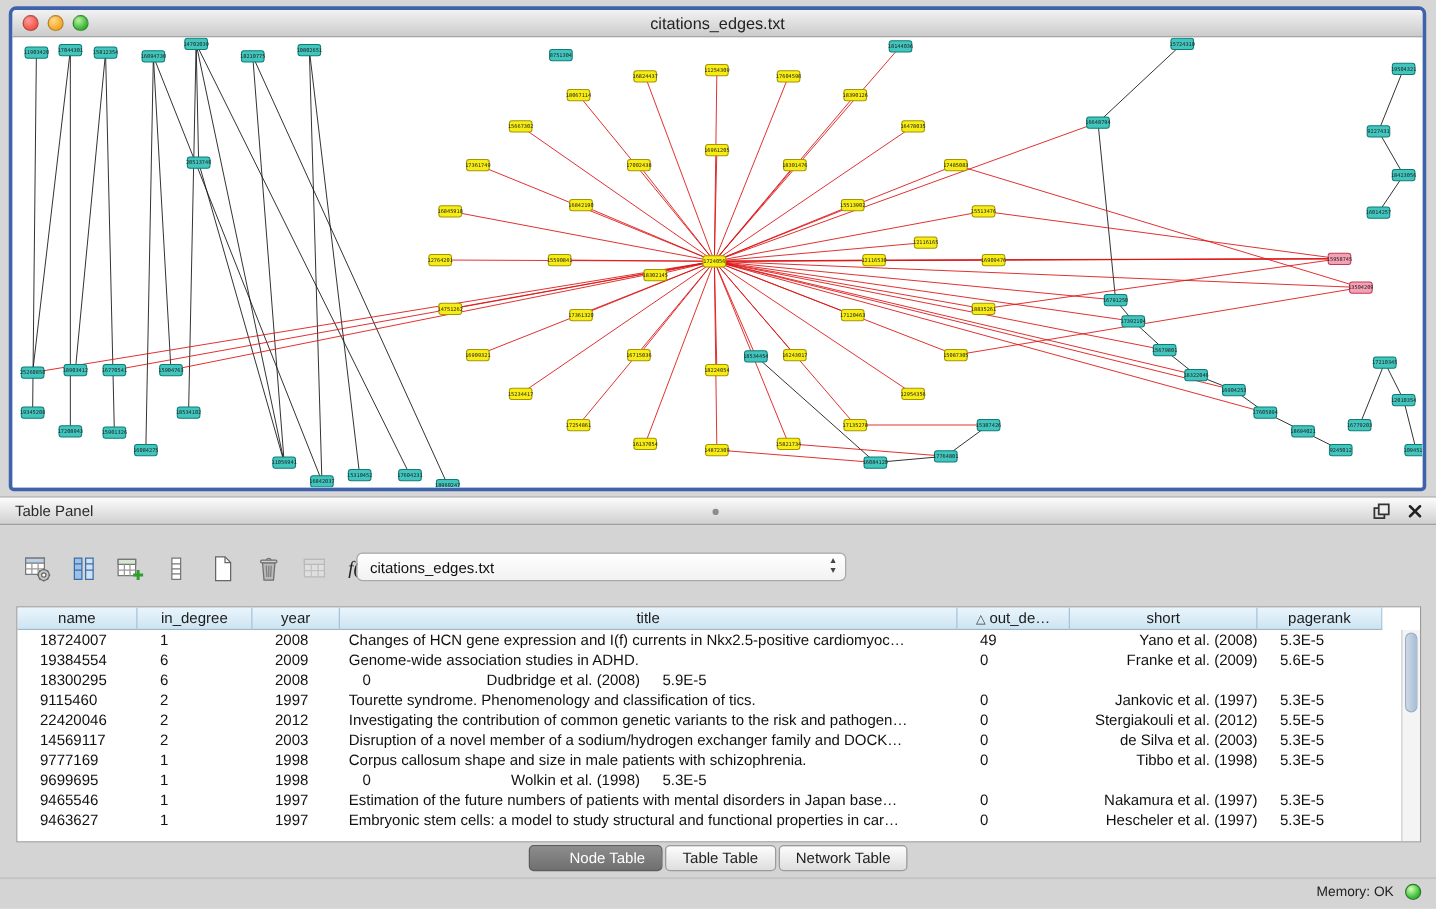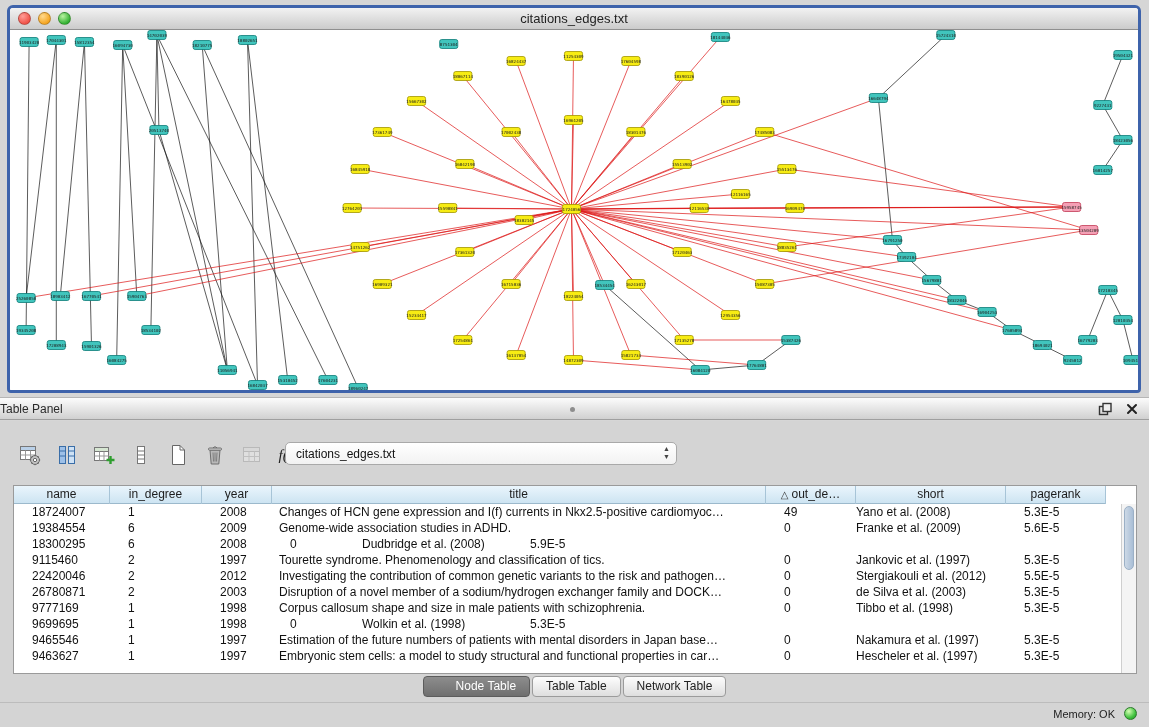--- a/index.html
+++ b/index.html
@@ -32,21 +32,21 @@
   .canvas-wrap { position:absolute; left:0; right:0; top:22px; bottom:0; background:#fff; }
   .canvas-wrap svg { width:100%; height:100%; display:block; }
 
   
   .panel-bar {
     position:absolute; left:0; top:397px; width:1149px; height:23px;
     background:linear-gradient(#fcfcfc,#d0d0d0);
     border-top:1px solid #b6b6b6; border-bottom:1px solid #9f9f9f;
     display:flex; align-items:center;
   }
-  .panel-bar-title { font-size:12px; color:#2a2a2a; }
+  .panel-bar-title { font-size:12px; padding-left:12px; color:#2a2a2a; }
   .panel-bar-right { position:absolute; right:10px; top:3px; display:flex; gap:12px; align-items:center; }
   .bar-icon { width:15px; height:15px; display:flex; align-items:center; justify-content:center; cursor:default; }
   .bar-handle { position:absolute; left:570px; top:9px; width:5px; height:5px; border-radius:50%; background:#8d8d8d; }
 
   
   .panel-body { position:absolute; left:0; top:421px; width:1149px; bottom:0; background:#d4d4d4; }
 
   .toolbar { position:absolute; left:16px; top:440px; height:30px; display:flex; align-items:center; gap:9px; }
   .tool { width:28px; height:28px; display:flex; align-items:center; justify-content:center; }
   .fx { font-family:"Liberation Serif", serif; font-style:italic; font-size:15px; color:#222; }
@@ -71,21 +71,21 @@
     text-align:center; border-right:1px solid #a7c4d7; overflow:hidden; white-space:nowrap;
   }
   .hsort { font-size:10px; color:#3a3a3a; margin-right:3px; }
   .hfill { flex:1; background:#fff; border-right:none; }
   .tbody { position:absolute; left:0; right:15px; top:18px; bottom:0; background:#fff; }
   .trow { display:flex; height:16px; }
   .tcell { font-size:12px; line-height:16px; white-space:nowrap; overflow:hidden; color:#111; }
   .col0{width:96px}.col1{width:92px}.col2{width:70px}.col3{width:494px}.col4{width:90px}.col5{width:150px}.col6{width:100px}
   .trow .col0,.trow .col1,.trow .col2,.trow .col4,.trow .col6 { padding-left:18px; }
   .trow .col3 { padding-left:7px; }
-  .trow .col5 { text-align:left; }
+  .trow .col5 { text-align:right; }
   .vscroll {
     position:absolute; right:0; top:18px; bottom:0; width:15px;
     background:#f4f4f4; border-left:1px solid #cfcfcf;
   }
   .vthumb { position:absolute; left:2px; right:2px; top:2px; height:64px; border-radius:6px;
     background:linear-gradient(90deg,#cdd9e6,#a9bed6); border:1px solid #9bb0c6; }
 
   
   .tabs-row { position:absolute; left:0; right:0; top:676px; display:flex; justify-content:center; gap:2px; }
   .tab {
@@ -709,21 +709,21 @@
       <div class="trow">
         <div class="tcell col0">22420046</div>
         <div class="tcell col1">2</div>
         <div class="tcell col2">2012</div>
         <div class="tcell col3">Investigating the contribution of common genetic variants to the risk and pathogen…</div>
         <div class="tcell col4">0</div>
         <div class="tcell col5">Stergiakouli et al. (2012)</div>
         <div class="tcell col6">5.5E-5</div>
       </div>
       <div class="trow">
-        <div class="tcell col0">26780871</div>
+        <div class="tcell col0">14569117</div>
         <div class="tcell col1">2</div>
         <div class="tcell col2">2003</div>
         <div class="tcell col3">Disruption of a novel member of a sodium/hydrogen exchanger family and DOCK…</div>
         <div class="tcell col4">0</div>
         <div class="tcell col5">de Silva et al. (2003)</div>
         <div class="tcell col6">5.3E-5</div>
       </div>
       <div class="trow">
         <div class="tcell col0">9777169</div>
         <div class="tcell col1">1</div>

